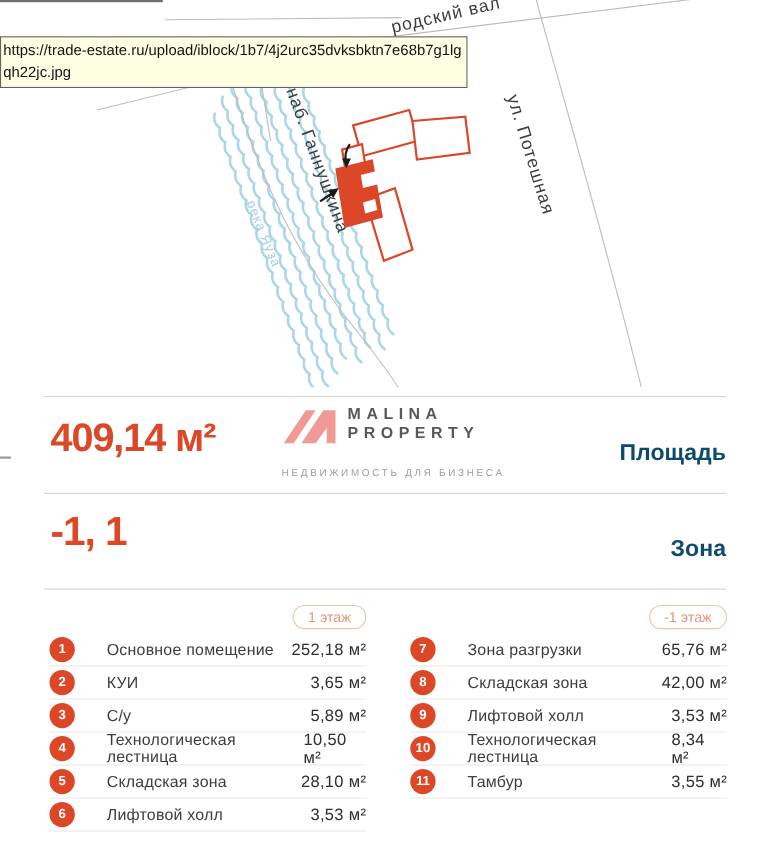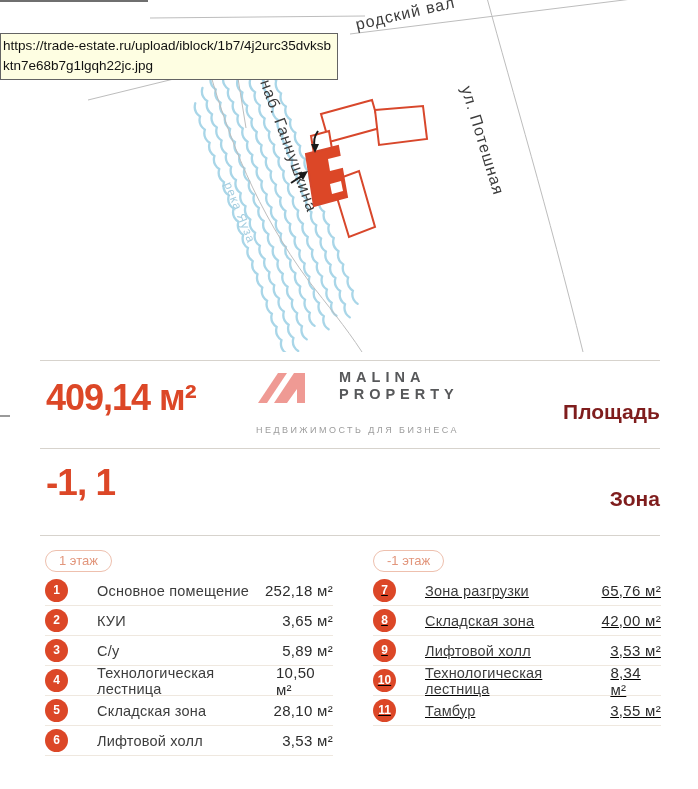--- a/index.html
+++ b/index.html
@@ -13,57 +13,57 @@
   
   .top-edge { position:absolute; left:0; top:0; width:148px; height:2px; background:#6f6f6f; z-index:5; }
   .left-tick { position:absolute; left:0; top:415px; width:10px; height:2px; background:#9a9a9a; z-index:5; }
 
   
   .map-wrap { position:absolute; left:0; top:0; width:698px; height:352px; }
   .map-wrap svg { display:block; }
 
   
   .tooltip {
-    position:absolute; left:0; top:33px; width:338px; z-index:10;
+    position:absolute; left:0; top:33px; width:425px; z-index:10;
     background:#fefee2; border:1px solid #646464;
     font-size:13.5px; line-height:1.45; color:#111;
     padding:2px 3px 4px 2px;
     word-break:break-all;
   }
 
   .divider { position:absolute; left:40px; width:620px; height:1px; background:#d7d3cd; }
   .d1 { top:360px; } .d2 { top:448px; } .d3 { top:535px; }
 
   .big-red {
     position:absolute; left:46px; color:#dc4727; font-weight:800; letter-spacing:-1px;
   }
   .area-value { top:377px; font-size:36px; }
   .floors-value { top:462px; font-size:37px; }
   .right-label {
-    position:absolute; right:38px; color:#7f1d1d; font-size:21px; font-weight:600;
+    position:absolute; right:38px; color:#0c4a6e; font-size:21px; font-weight:600;
   }
   .area-label { top:400px; }
   .floors-label { top:487px; }
 
   
   .logo { position:absolute; left:256px; top:367px; width:186px; }
   .logo-top { display:flex; align-items:flex-start; }
   .logo-mark { width:60px; height:37px; flex:0 0 auto; }
-  .logo-names { margin-left:23px; padding-top:2px; }
+  .logo-names { margin-left:0; padding-top:2px; }
   .logo-name, .logo-type {
     font-size:14.5px; font-weight:700; letter-spacing:5px; color:#57585a; line-height:1.2;
   }
   .logo-tagline {
     margin-top:21px; font-size:9px; letter-spacing:2.45px; color:#9c9c9c; white-space:nowrap;
   }
 
   
   .col { position:absolute; top:550px; width:288px; }
-  .col-left { left:45px; } .col-right { left:373px;text-decoration:underline; }
-  .badge-row { height:26px; }
+  .col-left { left:45px; } .col-right { left:373px; }
+  .badge-row { height:26px; text-align:right; }
   .badge {
     display:inline-block; border:1px solid #eec0ae; color:#e2967c;
     font-size:13px; padding:3px 13px 4px; border-radius:13px; line-height:1;
   }
   .row {
     height:30px; display:flex; align-items:center;
     border-bottom:1px solid #efe8df;
   }
   .num {
     width:23px; height:23px; border-radius:50%; background:#dc4727; color:#fff;

